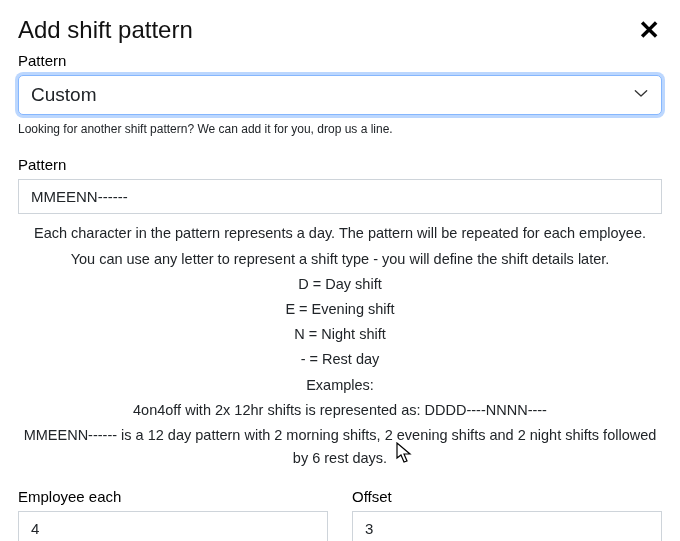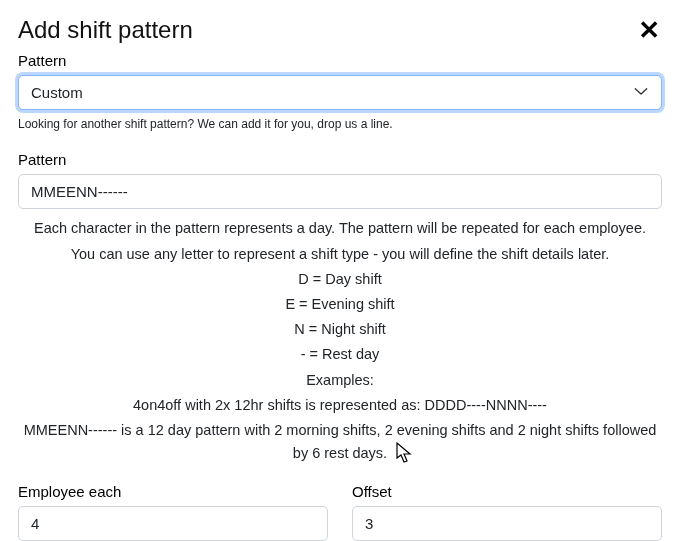--- a/index.html
+++ b/index.html
@@ -40,21 +40,21 @@
       margin-bottom: 6px;
       display: block;
     }
     .select-wrapper {
       position: relative;
       margin-bottom: 6px;
     }
     .select {
       width: 100%;
       padding: 8px 12px;
-      font-size: 15px;
+      font-size: 19px;
       border: 1px solid #ced4da;
       border-radius: 5px;
       background: #fff;
       appearance: none;
       -webkit-appearance: none;
       outline: none;
       box-shadow: 0 0 0 3px rgba(13,110,253,0.28);
       border-color: #86b7fe;
       color: #212529;
     }
@@ -69,21 +69,21 @@
       font-size: 12px;
       color: #212529;
       margin-bottom: 14px;
       line-height: 1.45;
     }
     .input {
       width: 100%;
       padding: 8px 12px;
       font-size: 15px;
       border: 1px solid #ced4da;
-      border-radius: 5px;
+      border-radius: 0;
       background: #fff;
       color: #212529;
       margin-bottom: 8px;
     }
     .desc {
       font-size: 14.5px;
       color: #212529;
       line-height: 1.6;
       margin-bottom: 14px;
     }

